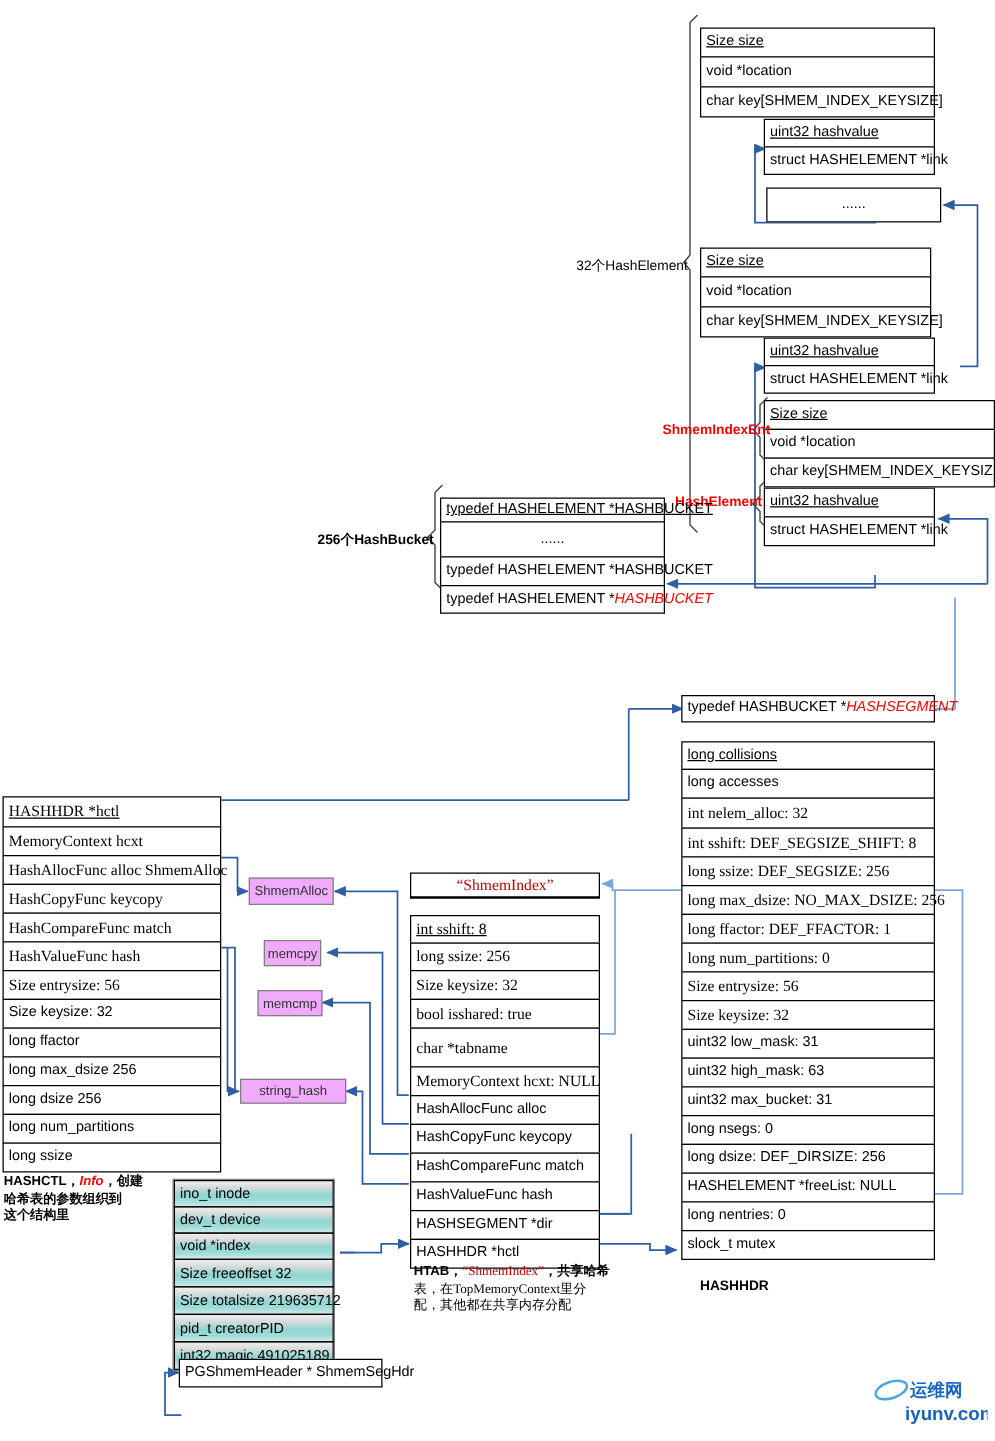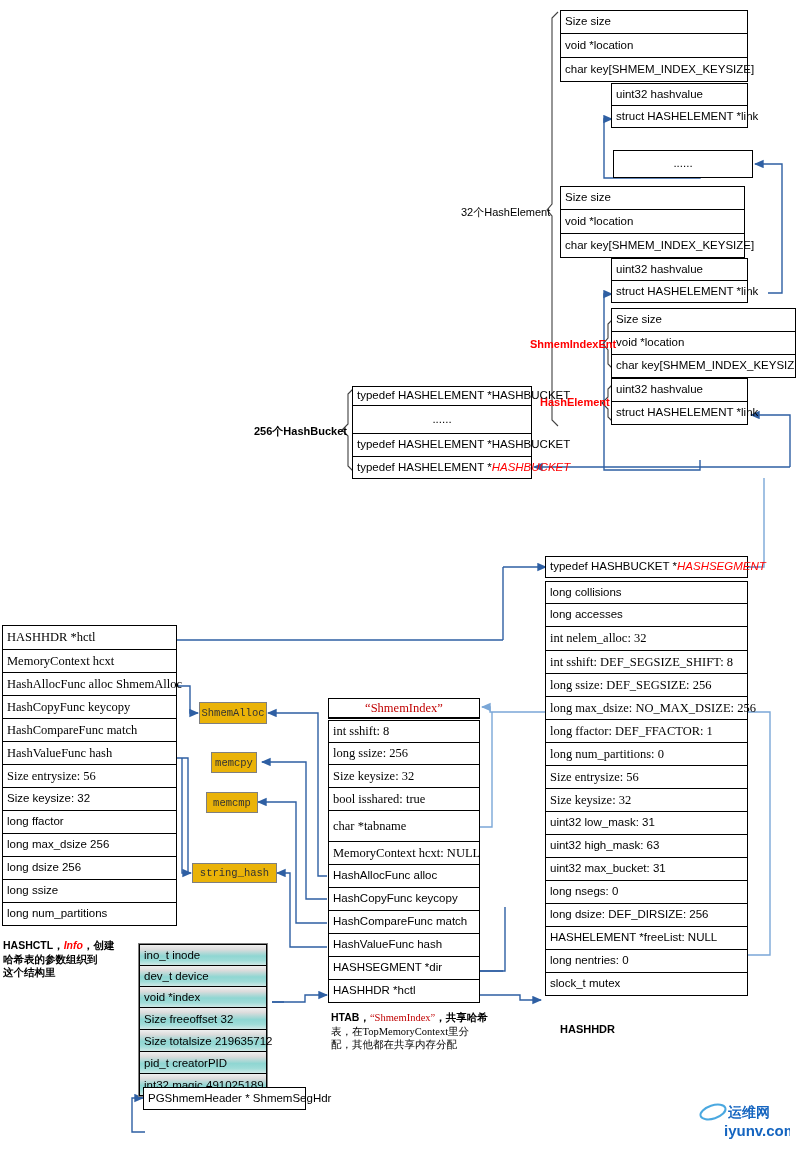--- a/index.html
+++ b/index.html
@@ -14,27 +14,27 @@
   .box.serif{font-family:"Liberation Serif", serif;font-size:12.5px;}
   .box.ctr{justify-content:center;padding-left:0;}
   .red{color:#ff0000;font-style:italic;}
   .darkred{color:#c00000;}
 
   
   .grp{position:absolute;box-sizing:border-box;}
   .grp .row{box-sizing:border-box;border:1px solid #000;background:#fff;
             font-size:11.5px;line-height:1.0;display:flex;align-items:center;
             padding-left:4px;white-space:nowrap;margin-top:-1px;}
-  .grp .row:first-child{margin-top:0;}
+  .grp .row:first-child{margin-top:12px;text-decoration:underline;}
   .grp .row.serif{font-family:"Liberation Serif", serif;font-size:12.5px;}
   .grp .row.ctr{justify-content:center;padding-left:0;}
 
   
   .fnbox{position:absolute;box-sizing:border-box;border:1.5px solid #7f7f7f;
-         background:#eab308;font-family:Liberation Mono, monospace;font-size:10.5px;
+         background:#f0abfc;font-family:Liberation Sans, sans-serif;font-size:10.5px;
          display:flex;align-items:center;justify-content:center;color:#333;}
 
   
   .shm{position:absolute;box-sizing:border-box;border:1.5px solid #808080;}
   .shm .row{box-sizing:border-box;border:1px solid #000;margin-top:-1px;
             background:linear-gradient(to bottom,#efefef 0%,#dcdcdc 22%,#8fd6d2 55%,#9fdcd8 78%,#cfe8e6 100%);
             font-size:11.5px;display:flex;align-items:center;padding-left:4px;
             white-space:nowrap;}
   .shm .row:first-child{margin-top:0;}
 
@@ -204,22 +204,22 @@
     <div class="row serif" style="height:24px;">MemoryContext hcxt</div>
     <div class="row serif" style="height:24px;">HashAllocFunc alloc ShmemAlloc</div>
     <div class="row serif" style="height:24px;">HashCopyFunc keycopy</div>
     <div class="row serif" style="height:24px;">HashCompareFunc match</div>
     <div class="row serif" style="height:24px;">HashValueFunc hash</div>
     <div class="row serif" style="height:24px;">Size entrysize: 56</div>
     <div class="row" style="height:24px;">Size keysize: 32</div>
     <div class="row" style="height:24px;">long ffactor</div>
     <div class="row" style="height:24px;">long max_dsize 256</div>
     <div class="row" style="height:24px;">long dsize 256</div>
+    <div class="row" style="height:24px;">long num_partitions</div>
     <div class="row" style="height:24px;">long ssize</div>
-    <div class="row" style="height:24px;">long num_partitions</div>
   </div>
   <div class="cap" style="left:3px;top:939px;width:150px;">
     <span>HASHCTL，</span><span class="red">Info</span><span>，创建</span><br>
     <span>哈希表的参数组织到</span><br>
     <span>这个结构里</span>
   </div>
 
   <div class="fnbox" style="left:199px;top:702px;width:68px;height:22px;">ShmemAlloc</div>
   <div class="fnbox" style="left:211px;top:752px;width:46px;height:21px;">memcpy</div>
   <div class="fnbox" style="left:206px;top:792px;width:52px;height:21px;">memcmp</div>

